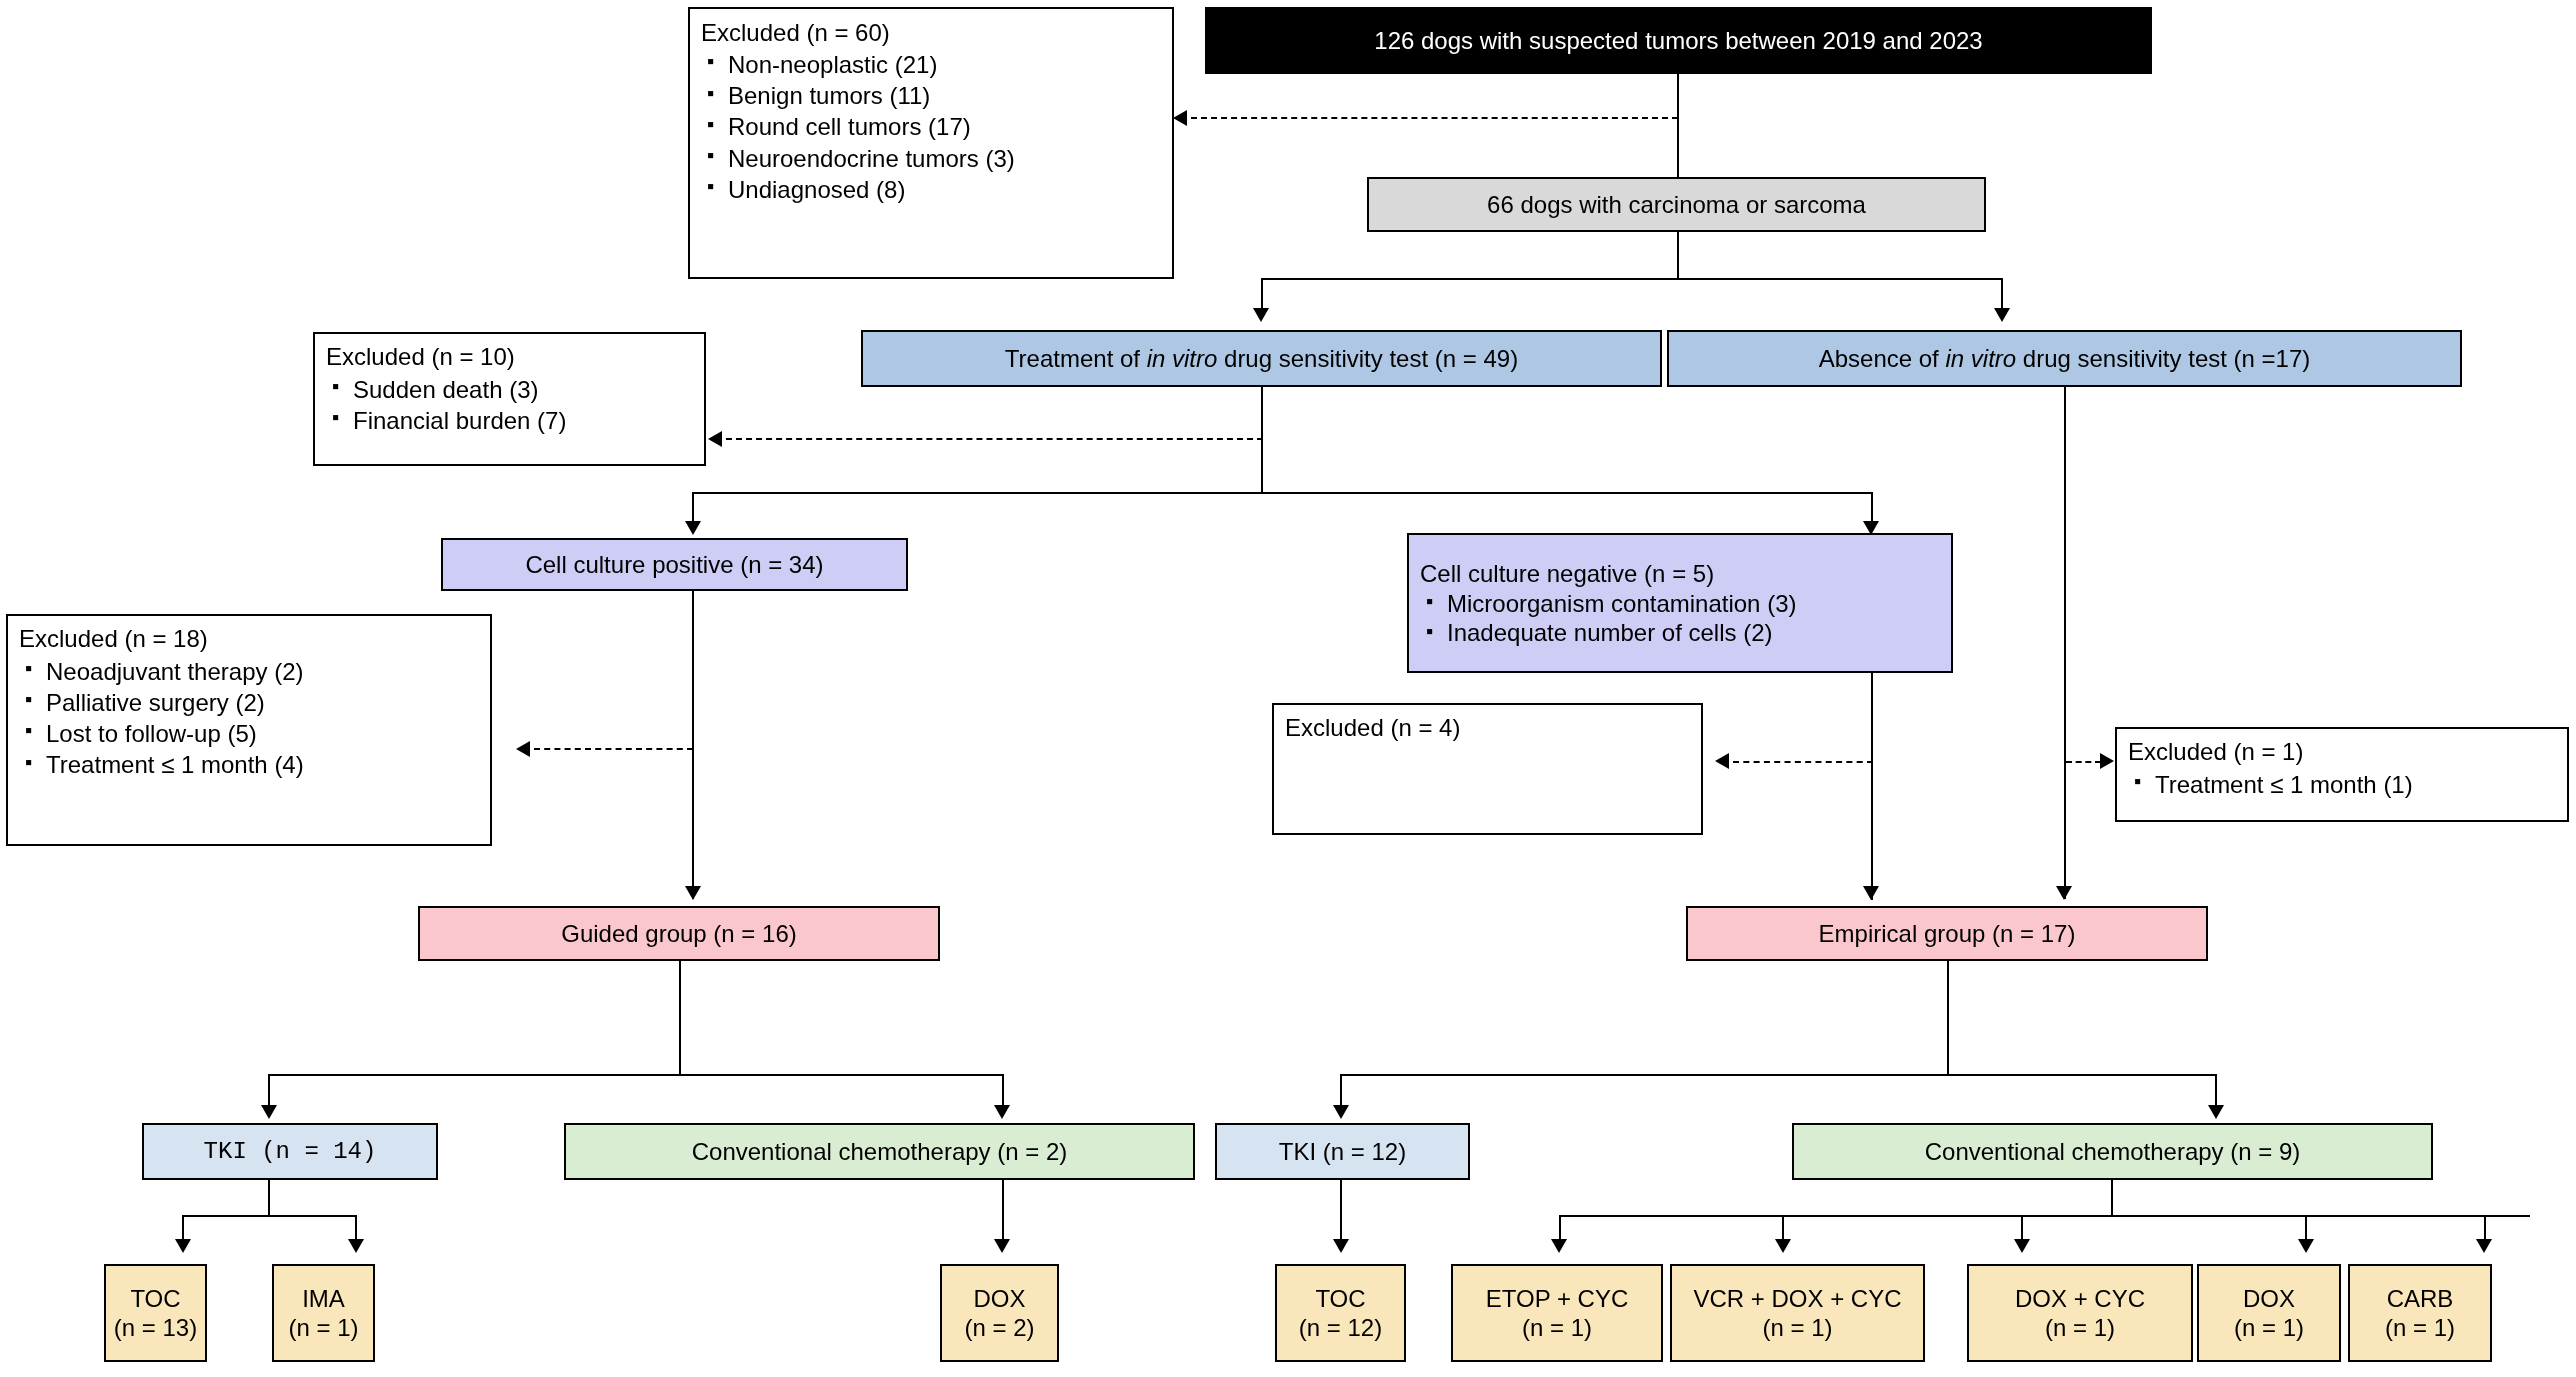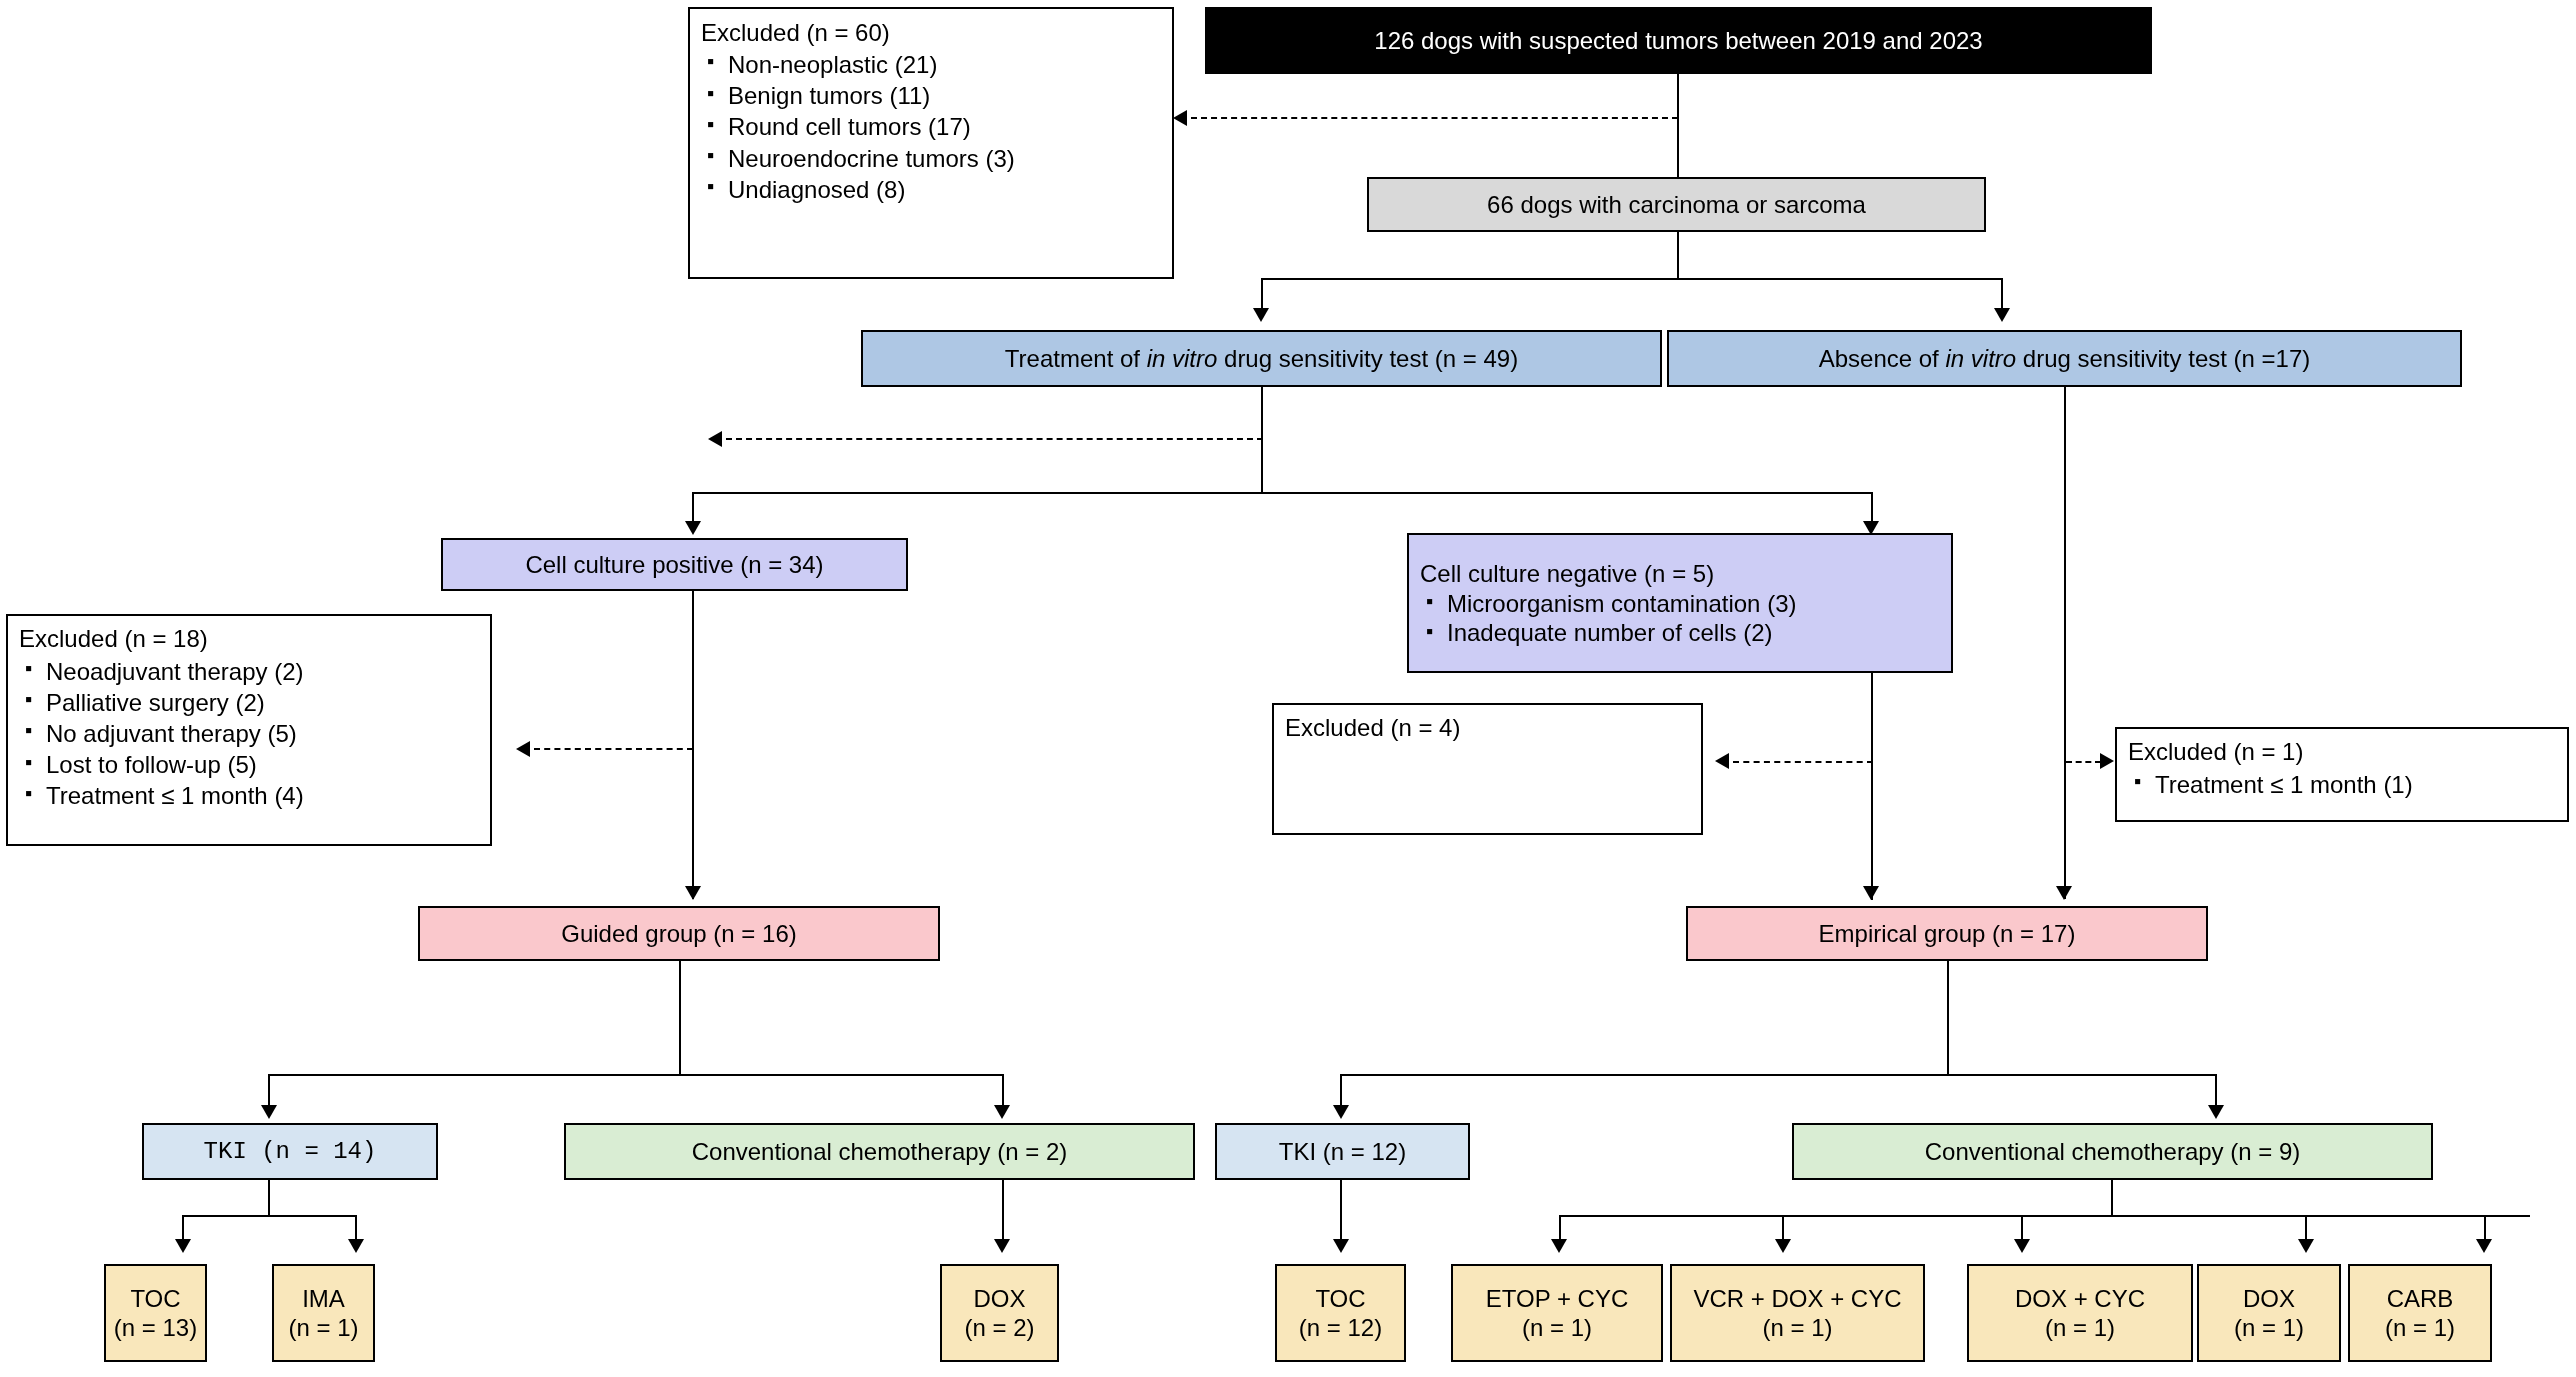--- a/index.html
+++ b/index.html
@@ -85,20 +85,27 @@
   <div class="arrowdown" style="left:1994px;top:308px;"></div>
 
   <div class="node blue" style="left:861px;top:330px;width:801px;height:57px;">
     <span><span>Treatment of </span><span class="it">in vitro</span><span> drug sensitivity test (n = 49)</span></span>
   </div>
 
   <div class="node blue" style="left:1667px;top:330px;width:795px;height:57px;">
     <span><span>Absence of </span><span class="it">in vitro</span><span> drug sensitivity test (n =17)</span></span>
   </div>
 
+  <div class="exbox" style="left:313px;top:332px;width:393px;height:134px;">
+    <div class="hdr">Excluded (n = 10)</div>
+    <ul>
+      <li>Sudden death (3)</li>
+      <li>Financial burden (7)</li>
+    </ul>
+  </div>
 
   <div class="ln vln" style="left:1261px;top:387px;width:1.8px;height:106px;"></div>
 
   <div class="dln" style="left:726px;top:438px;width:537px;"></div>
   <div class="arrowleft" style="left:708px;top:431px;"></div>
 
   <div class="ln hln" style="left:692px;top:492px;width:1181px;height:1.8px;"></div>
   <div class="ln vln" style="left:692px;top:492px;width:1.8px;height:38px;"></div>
   <div class="ln vln" style="left:1871px;top:492px;width:1.8px;height:38px;"></div>
   <div class="arrowdown" style="left:685px;top:521px;"></div>
@@ -119,21 +126,20 @@
         <li>Inadequate number of cells (2)</li>
       </ul>
     </div>
   </div>
 
   <div class="exbox" style="left:6px;top:614px;width:486px;height:232px;">
     <div class="hdr">Excluded (n = 18)</div>
     <ul>
       <li>Neoadjuvant therapy (2)</li>
       <li>Palliative surgery (2)</li>
-      <li>No adjuvant therapy (5)</li>
       <li>Lost to follow-up (5)</li>
       <li>Treatment ≤ 1 month (4)</li>
     </ul>
   </div>
 
   <div class="ln vln" style="left:692px;top:591px;width:1.8px;height:308px;"></div>
   <div class="arrowdown" style="left:685px;top:886px;"></div>
 
   <div class="dln" style="left:534px;top:748px;width:159px;"></div>
   <div class="arrowleft" style="left:516px;top:741px;"></div>

